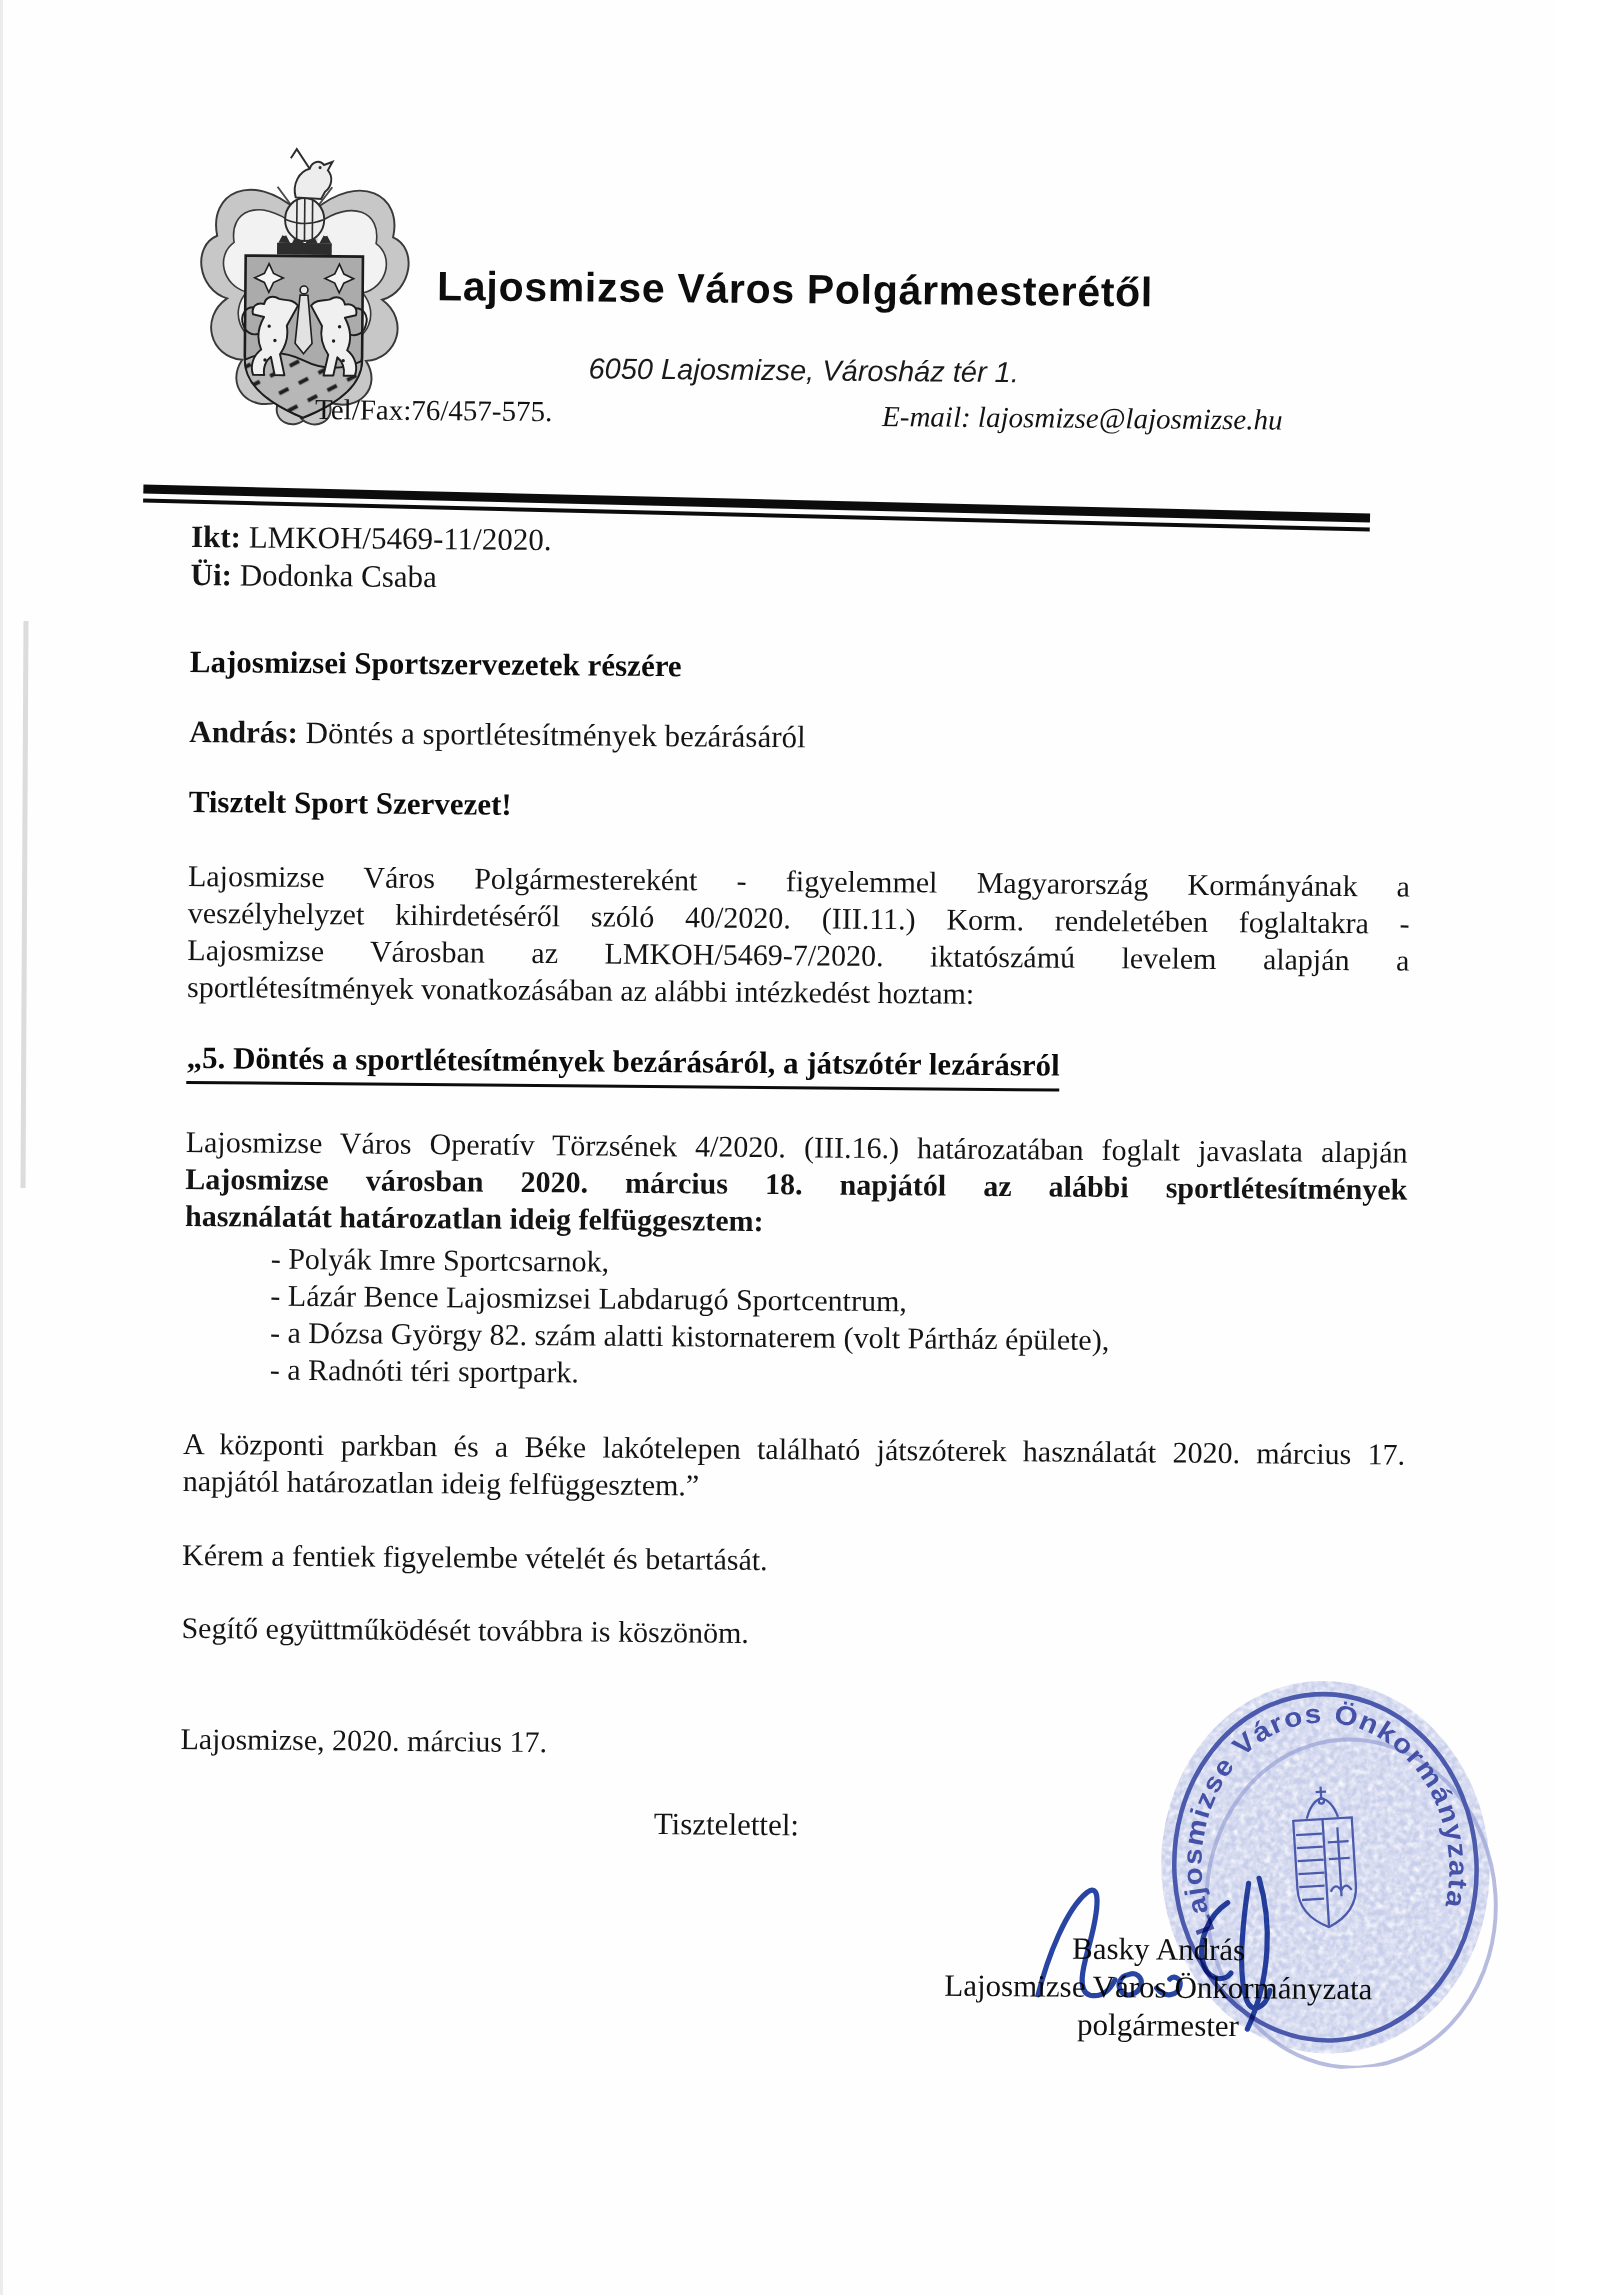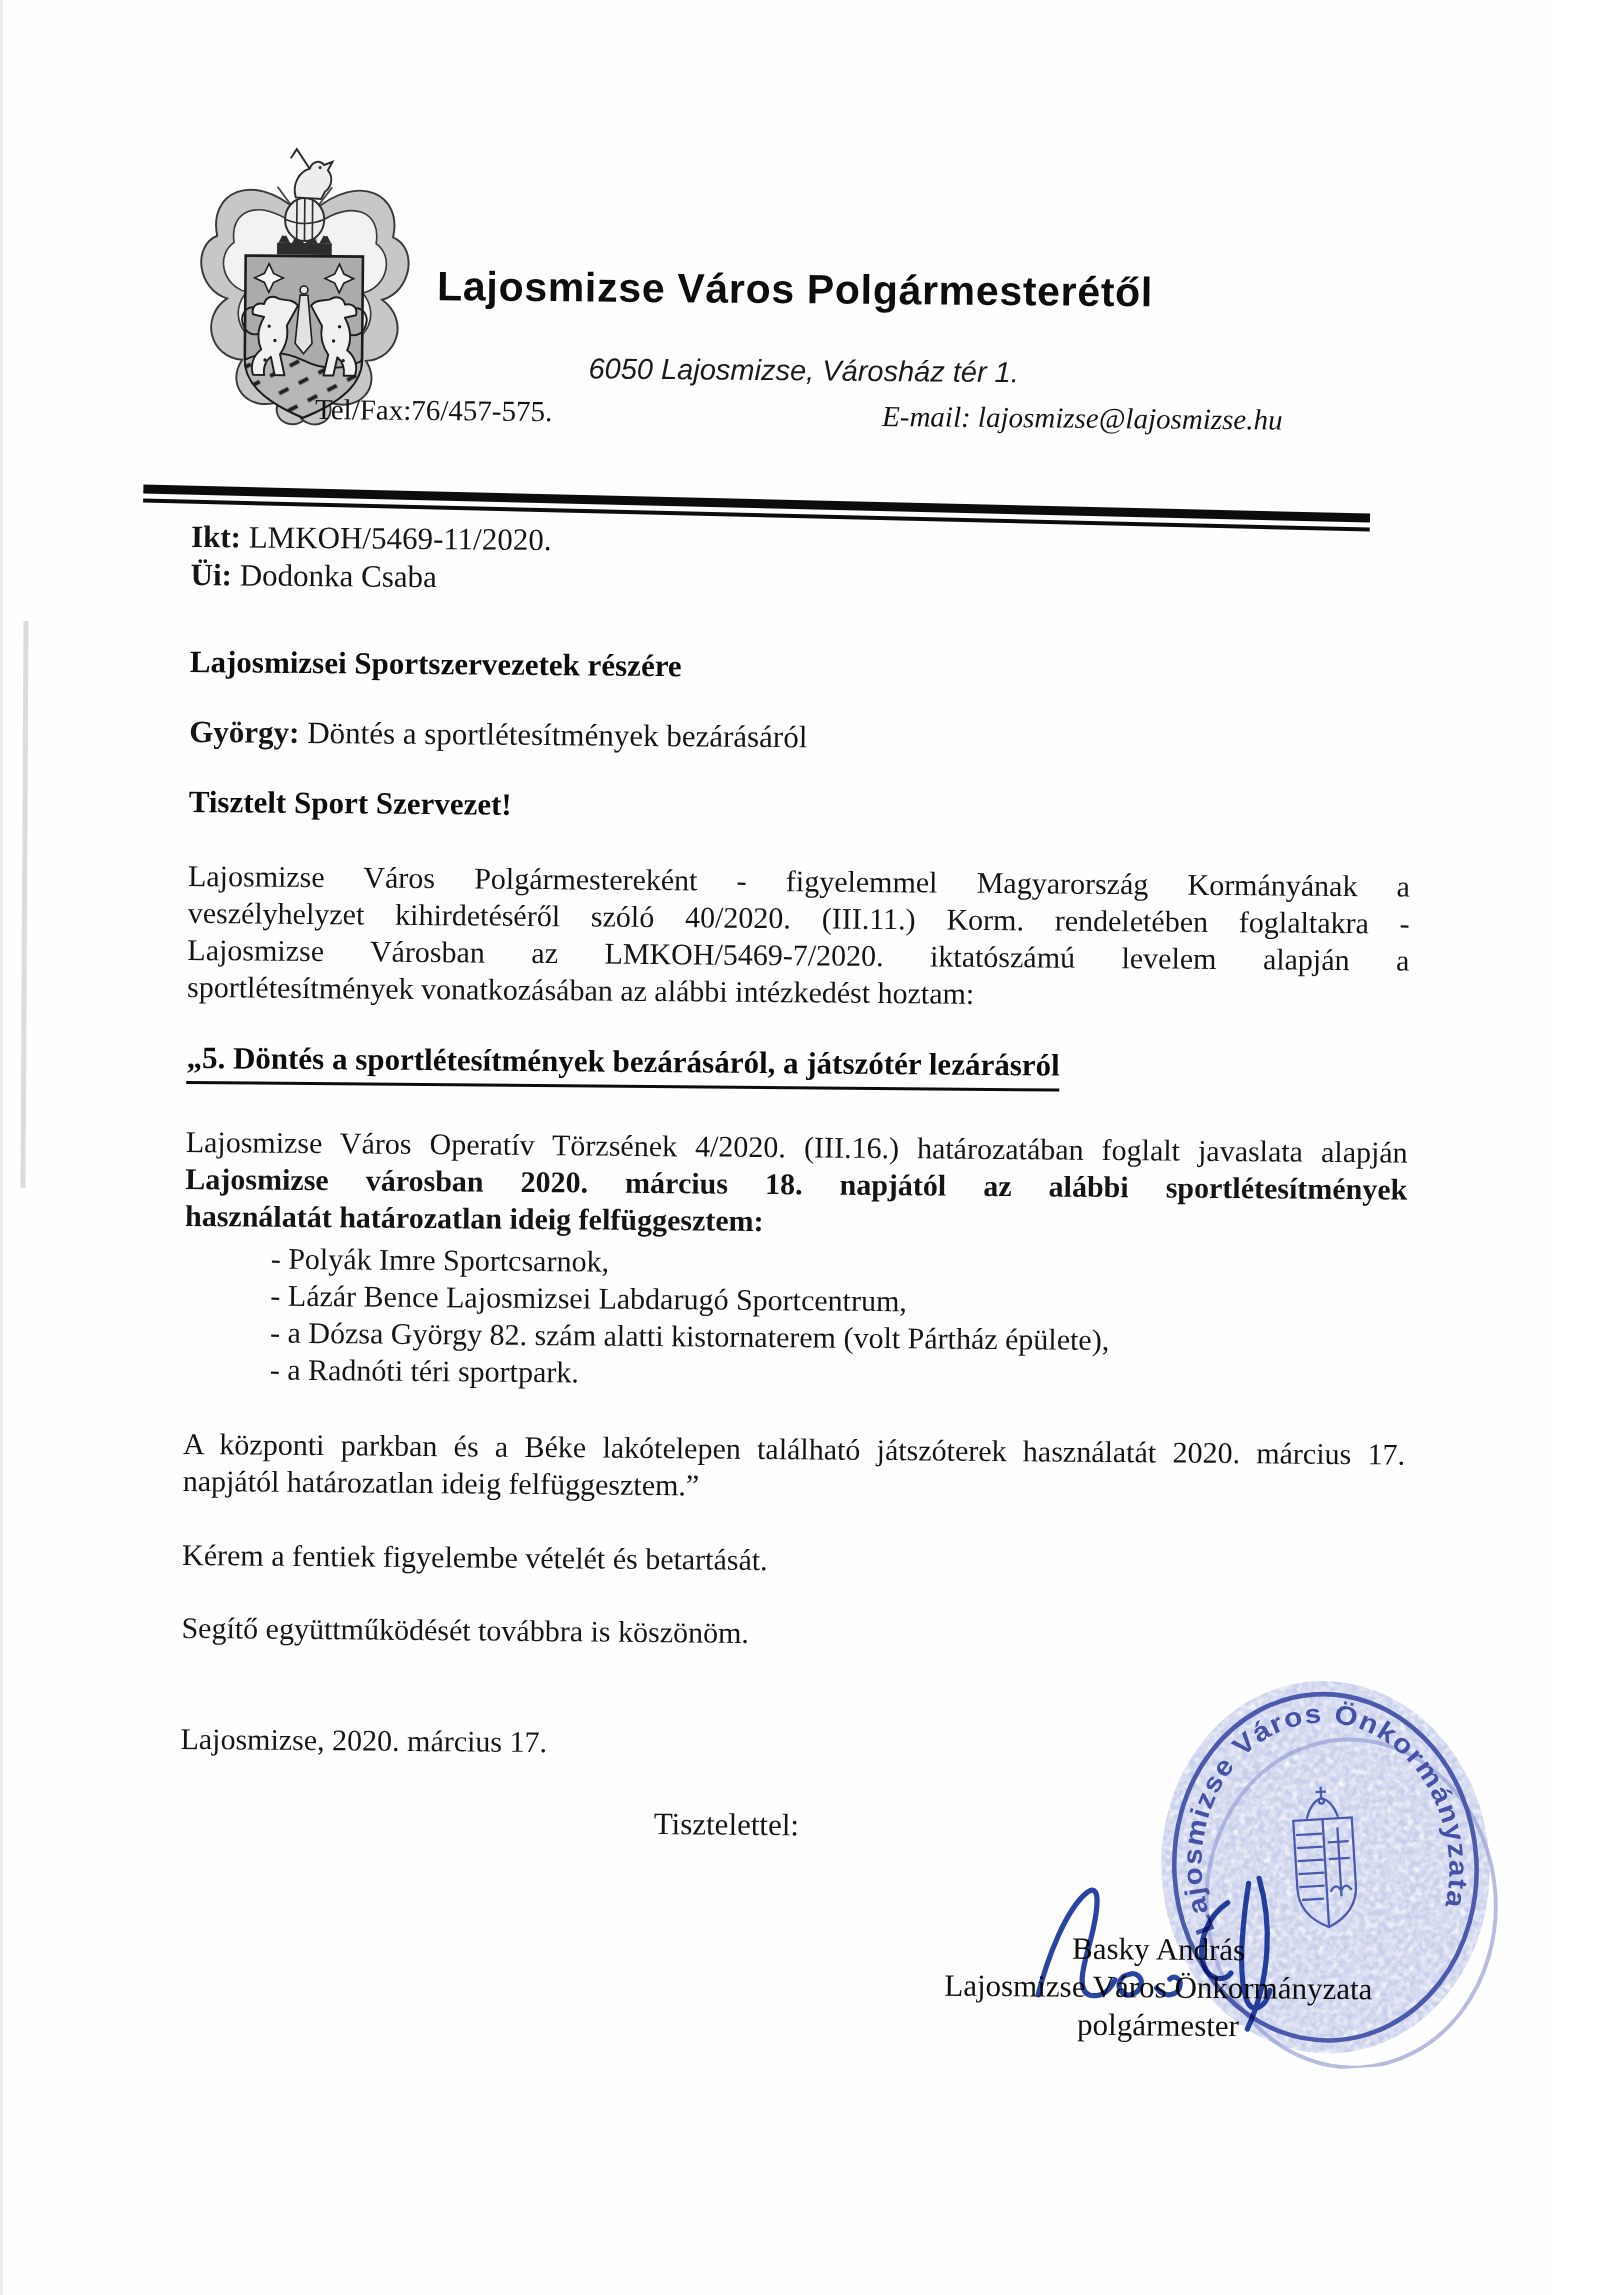--- a/index.html
+++ b/index.html
@@ -137,21 +137,21 @@
         <div class="thin"></div>
     </div>
 
     <div class="abs meta">
       <div><span class="b">Ikt:</span><span> LMKOH/5469-11/2020.</span></div>
       <div><span class="b">Üi:</span><span> Dodonka Csaba</span></div>
     </div>
 
     <div class="abs b recipient">Lajosmizsei Sportszervezetek részére</div>
 
-    <div class="abs subject"><span class="b">György:</span><span> Döntés a sportlétesítmények bezárásáról</span></div>
+    <div class="abs subject"><span class="b">András:</span><span> Döntés a sportlétesítmények bezárásáról</span></div>
 
     <div class="abs b salutation">Tisztelt Sport Szervezet!</div>
 
     <div class="abs para p1 body-text">
       <div class="jline">Lajosmizse Város Polgármestereként - figyelemmel Magyarország Kormányának a</div>
       <div class="jline">veszélyhelyzet kihirdetéséről szóló 40/2020. (III.11.) Korm. rendeletében foglaltakra -</div>
       <div class="jline">Lajosmizse Városban az LMKOH/5469-7/2020. iktatószámú levelem alapján a</div>
       <div class="lline">sportlétesítmények vonatkozásában az alábbi intézkedést hoztam:</div>
     </div>
 

